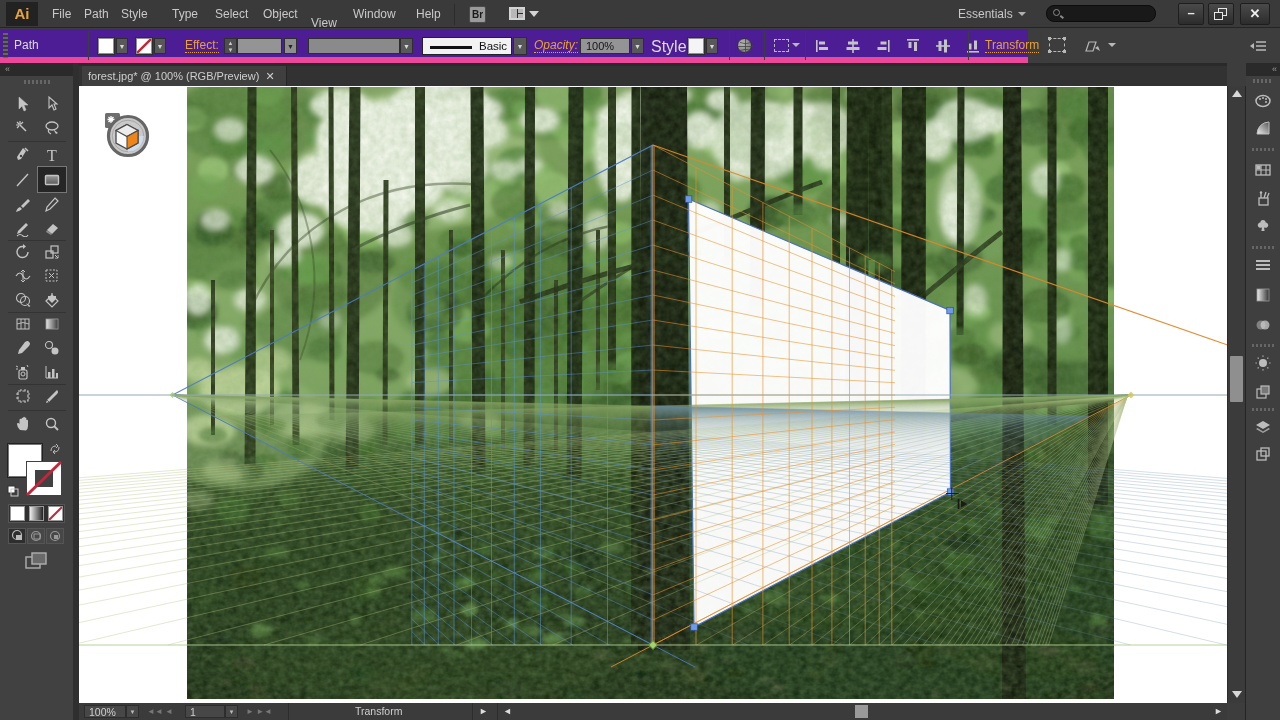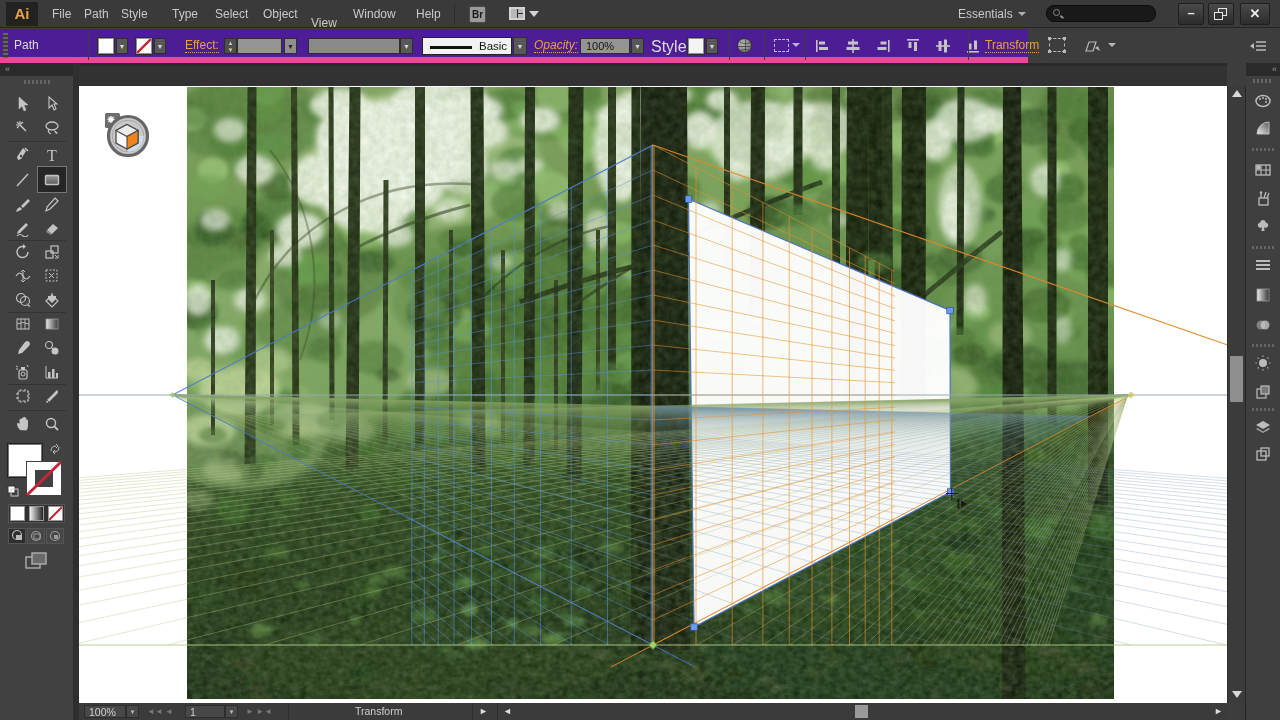--- a/index.html
+++ b/index.html
@@ -412,20 +412,23 @@
       <svg width="23" height="18">
         <rect x="1" y="5" width="14" height="11" fill="none" stroke="#b0b0b0" stroke-width="1.4"></rect>
         <rect x="7" y="1" width="14" height="11" fill="#6a6a6a" stroke="#b0b0b0" stroke-width="1.4"></rect>
       </svg>
     </div>
 
 </div>
 
 <div class="abs" style="left:79px;top:63px;width:1148px;height:23px;background:#323232;">
   <div class="abs" style="left:0;top:0;width:1148px;height:3px;background:#2a2a2a;"></div>
+  <div class="abs" style="left:3px;top:3px;width:205px;height:20px;background:#3f3f3f;
+       border-right:1px solid #262626;color:#cfcfcf;font-size:11px;line-height:20px;padding-left:6px;white-space:nowrap;overflow:hidden;">
+    forest.jpg* @ 100% (RGB/Preview)&nbsp;&nbsp;✕</div>
 </div>
 
 <div class="abs" style="left:79px;top:86px;width:1148px;height:617px;background:#fff;">
 <svg width="1148" height="617" viewBox="79 86 1148 617">
       <defs>
         <linearGradient id="gphoto" x1="0" y1="0" x2="0" y2="1">
           <stop offset="0" stop-color="#84a464"></stop>
           <stop offset="0.15" stop-color="#769c54"></stop>
           <stop offset="0.35" stop-color="#628c46"></stop>
           <stop offset="0.5" stop-color="#4e7a36"></stop>

